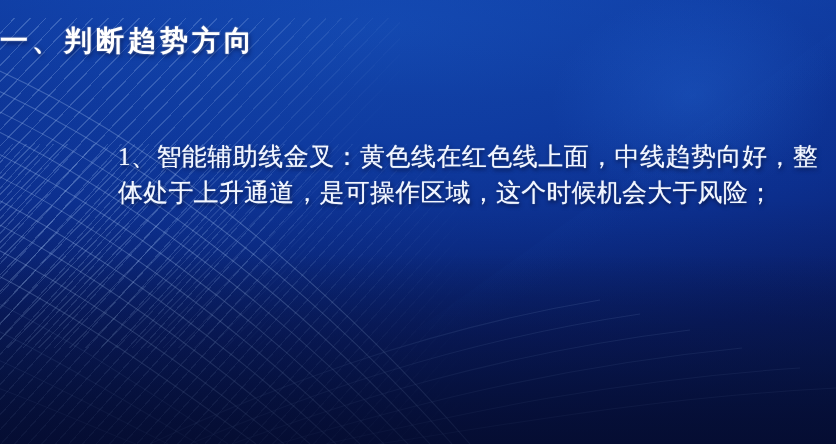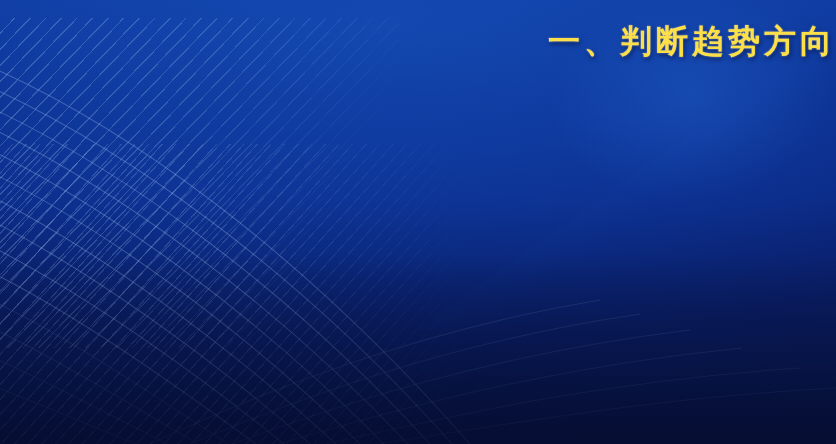--- a/index.html
+++ b/index.html
@@ -70,23 +70,23 @@
       rgba(175,205,250,0.26) 11.2px);
     -webkit-mask-image:linear-gradient(115deg, rgba(0,0,0,1) 0%, rgba(0,0,0,0.85) 40%, rgba(0,0,0,0) 78%);
     mask-image:linear-gradient(115deg, rgba(0,0,0,1) 0%, rgba(0,0,0,0.85) 40%, rgba(0,0,0,0) 78%);
   }
 
   
   .content{position:absolute;inset:0;}
 
   .title{
     position:absolute;left:0;right:0;top:14px;
-    text-align:right;
-    color:#fde047;
-    font-size:32px;
+    text-align:left;
+    color:#ffffff;
+    font-size:28px;
     line-height:54px;
     letter-spacing:4px;
     font-weight:700;
     font-family:"Liberation Serif","DejaVu Serif",serif;
     text-shadow:0 0 2px rgba(255,255,255,0.55), 1px 2px 5px rgba(0,10,50,0.75);
     white-space:nowrap;
   }
 
   .body-block{
     position:absolute;
@@ -143,16 +143,17 @@
       </g>
     </svg>
   </div>
 
   <div class="bg-dark-bottom"></div>
 
   <div class="content">
 
     <div class="title">一、判断趋势方向</div>
 
+    <div class="body-block para-1">1、智能辅助线金叉：黄色线在红色线上面，中线趋势向好，整体处于上升通道，是可操作区域，这个时候机会大于风险；</div>
 
 
   </div>
 </div>
 
 </body></html>

